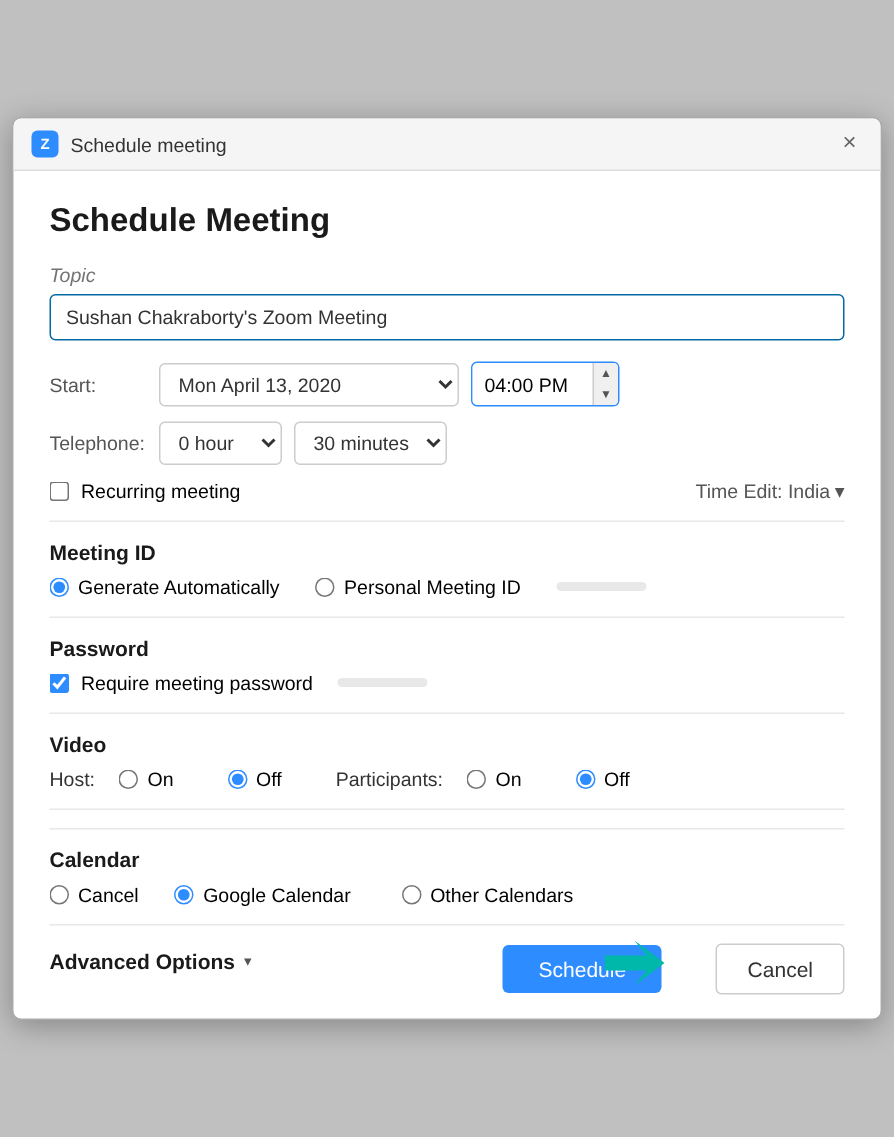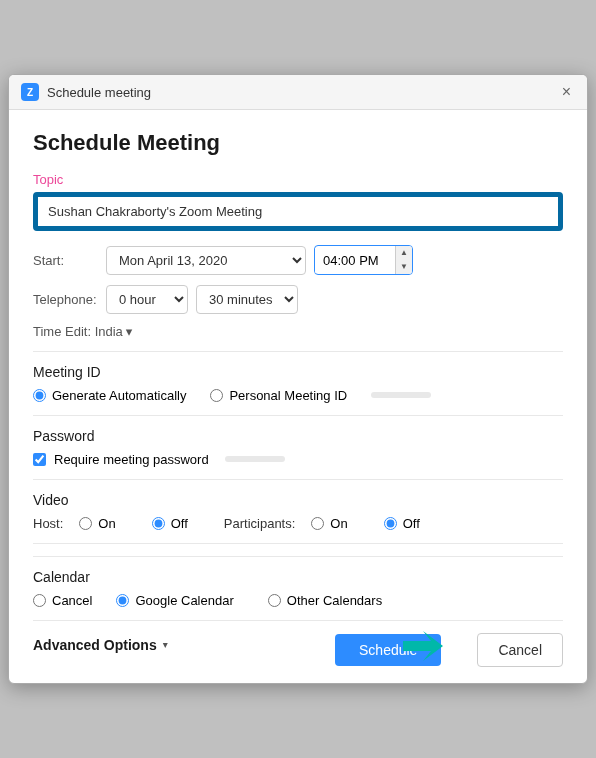--- a/index.html
+++ b/index.html
@@ -63,27 +63,28 @@
       padding: 20px 24px 16px 24px;
     }
     .page-title {
       font-size: 22px;
       font-weight: 600;
       color: #1a1a1a;
       margin-bottom: 16px;
     }
     .field-label {
       font-size: 13px;
-      color: #ec4899;
+      color: #737373;
       margin-bottom: 5px;
       font-weight: 500;
+      font-style: italic;
     }
     .topic-input {
       width: 100%;
-      border: 5px solid #0369a1;
+      border: 1px solid #0369a1;
       border-radius: 4px;
       padding: 7px 10px;
       font-size: 13px;
       color: #333;
       margin-bottom: 14px;
       outline: none;
     }
     .row {
       display: flex;
       align-items: center;
@@ -155,21 +156,21 @@
     .tz-link {
       color: #555;
       font-size: 13px;
       cursor: pointer;
       display: flex;
       align-items: center;
       gap: 3px;
     }
     .section-title {
       font-size: 14px;
-      font-weight: 400;
+      font-weight: 700;
       color: #1a1a1a;
       margin-bottom: 8px;
     }
     .radio-option {
       display: flex;
       align-items: center;
       gap: 6px;
       margin-right: 20px;
       cursor: pointer;
     }
@@ -326,20 +327,24 @@
       <select>
         <option>30 minutes</option>
         <option>15 minutes</option>
         <option>45 minutes</option>
         <option>60 minutes</option>
       </select>
     </div>
 
     
     <div class="tz-row">
+      <div class="checkbox-row">
+        <input type="checkbox" id="recurring" style="">
+        <label for="recurring">Recurring meeting</label>
+      </div>
       <div class="tz-link">
         <span>Time Edit: India</span>
         <span>▾</span>
       </div>
     </div>
 
     <hr class="divider">
 
     
     <div class="section-row">

